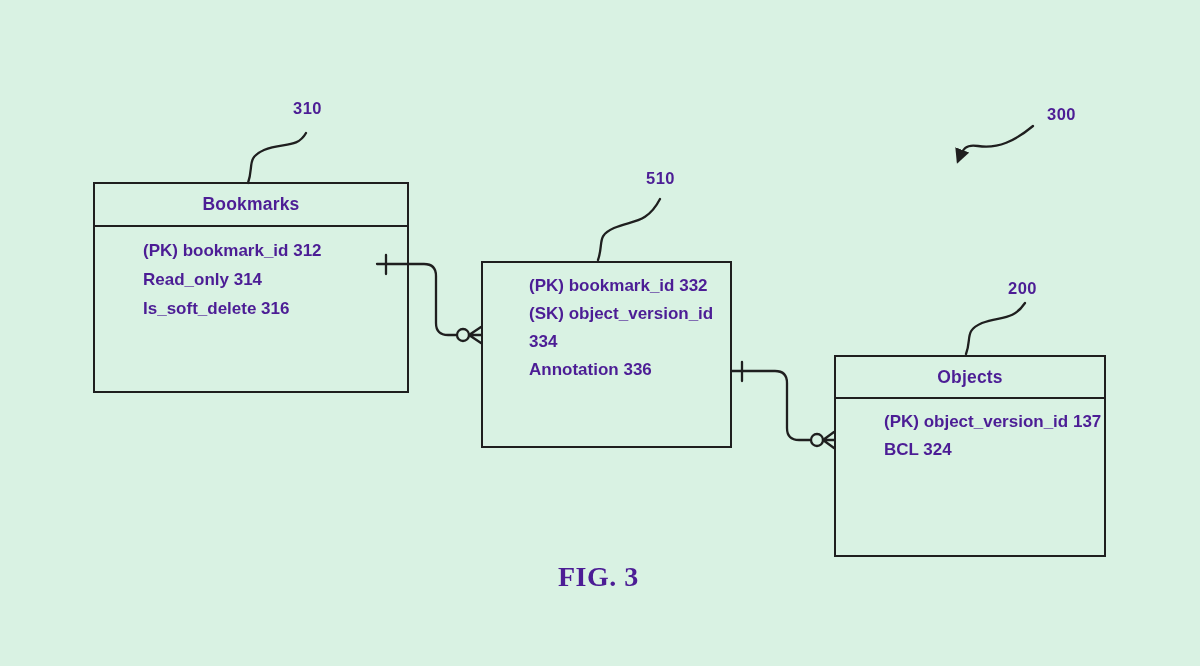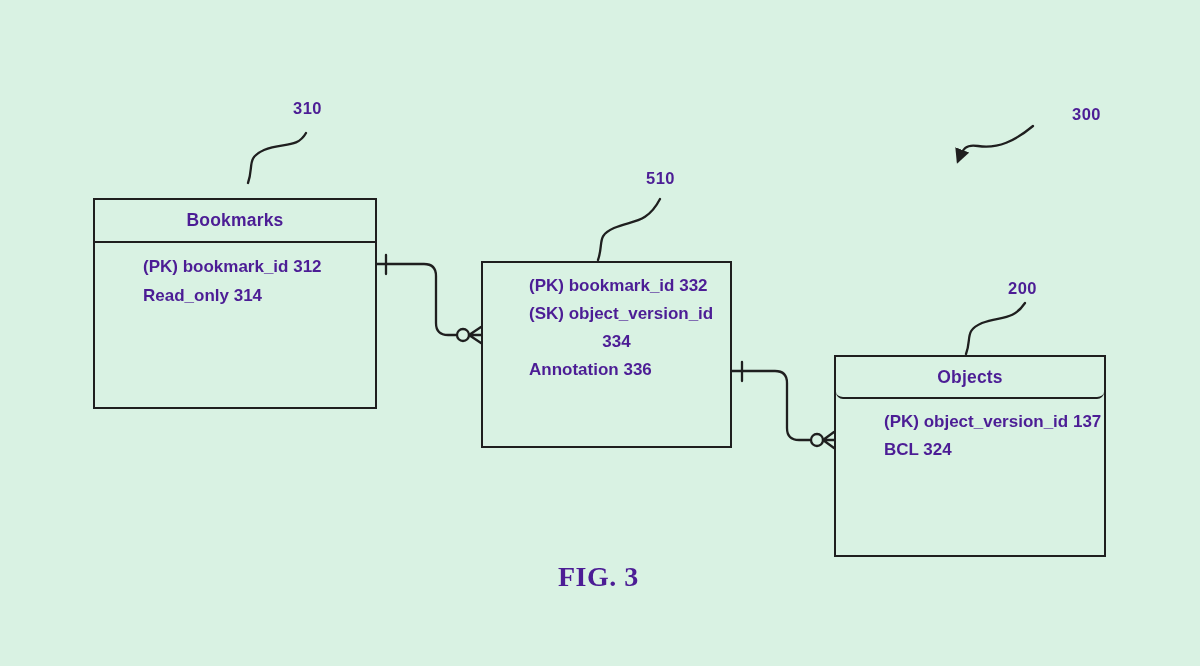--- a/index.html
+++ b/index.html
@@ -34,49 +34,49 @@
   }
   .entity-body {
     box-sizing: border-box;
   }
   .field {
     font-size: 17px;
     font-weight: 600;
     white-space: nowrap;
     margin-left: 39px;
   }
-  #entity-bookmarks        { left: 93px;  top: 198px; width: 284px; height: 211px; }
+  #entity-bookmarks        { left: 93px;  top: 182px; width: 316px; height: 211px; }
   #entity-bookmarks .entity-title { height: 41px; }
   #entity-bookmarks .entity-body  { padding: 9px 0 0 9px; }
   #entity-bookmarks .field        { line-height: 29px; }
 
   #entity-bookmark-entries { left: 481px; top: 261px; width: 251px; height: 187px; }
   #entity-bookmark-entries .entity-title { height: 38px; }
   #entity-bookmark-entries .entity-body  { padding: 9px 0 0 7px; }
   #entity-bookmark-entries .field        { line-height: 28px; }
 
   #entity-objects          { left: 834px; top: 355px; width: 272px; height: 202px; }
-  #entity-objects .entity-title { height: 40px; border-radius: 7px; }
+  #entity-objects .entity-title { height: 40px; }
   #entity-objects .entity-body  { padding: 9px 0 0 9px; }
   #entity-objects .field        { line-height: 28px; }
 
   .align-right {
-    text-align: center;
+    text-align: left;
     padding-right: 26px;
   }
   .ref-label {
     position: absolute;
     font-size: 16.5px;
     font-weight: 600;
     letter-spacing: 0.5px;
   }
   #ref-310 { left: 293px;  top: 99px;  }
   #ref-330 { left: 646px;  top: 169px; }
   #ref-320 { left: 1008px; top: 279px; }
-  #ref-300 { left: 1072px; top: 105px; text-align: right; }
+  #ref-300 { left: 1047px; top: 105px; text-align: right; }
   .fig-caption {
     position: absolute;
     left: 558px;
     top: 561px;
     font-family: "Liberation Serif", serif;
     font-size: 28px;
     font-weight: bold;
     letter-spacing: 0.5px;
   }
 </style>
@@ -114,20 +114,21 @@
   <div class="ref-label" id="ref-310">310</div>
   <div class="ref-label" id="ref-330">510</div>
   <div class="ref-label" id="ref-320">200</div>
   <div class="ref-label" id="ref-300">300</div>
 
   <div class="entity" id="entity-bookmarks">
     <div class="entity-title">Bookmarks</div>
     <div class="entity-body">
       <div class="field">(PK) bookmark_id 312</div>
       <div class="field">Read_only 314</div>
+      <div class="field">Is_soft_delete 316</div>
     </div>
   </div>
 
   <div class="entity" id="entity-bookmark-entries">
     <div class="entity-body">
       <div class="field">(PK) bookmark_id 332</div>
       <div class="field">(SK) object_version_id</div>
       <div class="field align-right">334</div>
       <div class="field">Annotation 336</div>
     </div>

